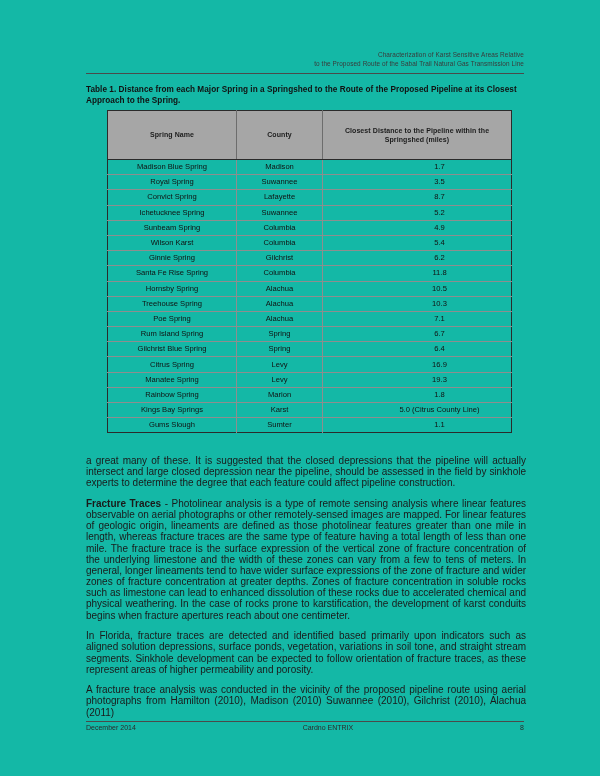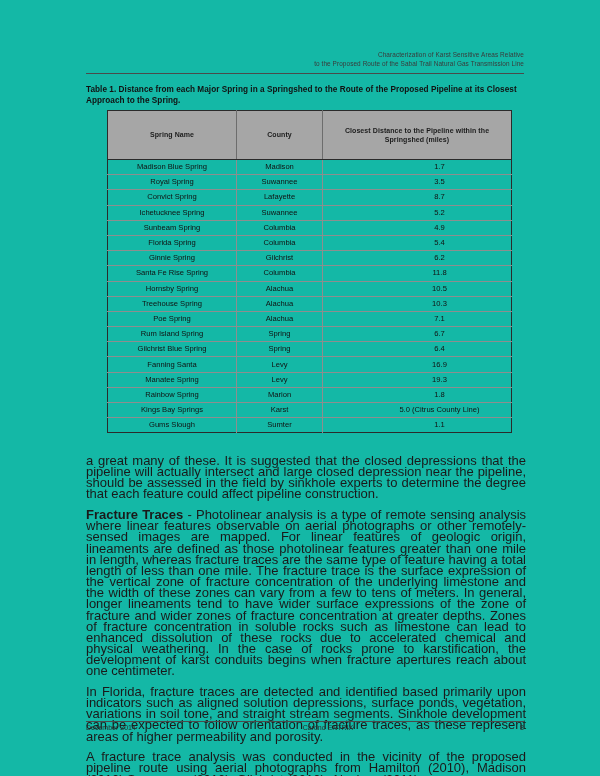--- a/index.html
+++ b/index.html
@@ -106,21 +106,21 @@
   .data-table tbody tr:last-child td { border-bottom: none; }
 
   
   .body-copy {
     position: absolute;
     left: 86px;
     top: 455px;
     width: 440px;
   }
   .para {
-    font-size: 13px;
+    font-size: 10px;
     line-height: 11.15px;
     text-align: justify;
     color: #1a1a1a;
     margin: 0 0 9.5px 0;
     letter-spacing: -.01px;
   }
   .para:last-child { margin-bottom: 4px; }
   .para .lead { font-weight: bold; }
 
   
@@ -192,21 +192,21 @@
           <td>Ichetucknee Spring</td>
           <td>Suwannee</td>
           <td>5.2</td>
         </tr>
         <tr>
           <td>Sunbeam Spring</td>
           <td>Columbia</td>
           <td>4.9</td>
         </tr>
         <tr>
-          <td>Florida Spring</td>
+          <td>Wilson Karst</td>
           <td>Columbia</td>
           <td>5.4</td>
         </tr>
         <tr>
           <td>Ginnie Spring</td>
           <td>Gilchrist</td>
           <td>6.2</td>
         </tr>
         <tr>
           <td>Santa Fe Rise Spring</td>
@@ -232,21 +232,21 @@
           <td>Rum Island Spring</td>
           <td>Spring</td>
           <td>6.7</td>
         </tr>
         <tr>
           <td>Gilchrist Blue Spring</td>
           <td>Spring</td>
           <td>6.4</td>
         </tr>
         <tr>
-          <td>Fanning Santa</td>
+          <td>Citrus Spring</td>
           <td>Levy</td>
           <td>16.9</td>
         </tr>
         <tr>
           <td>Manatee Spring</td>
           <td>Levy</td>
           <td>19.3</td>
         </tr>
         <tr>
           <td>Rainbow Spring</td>

